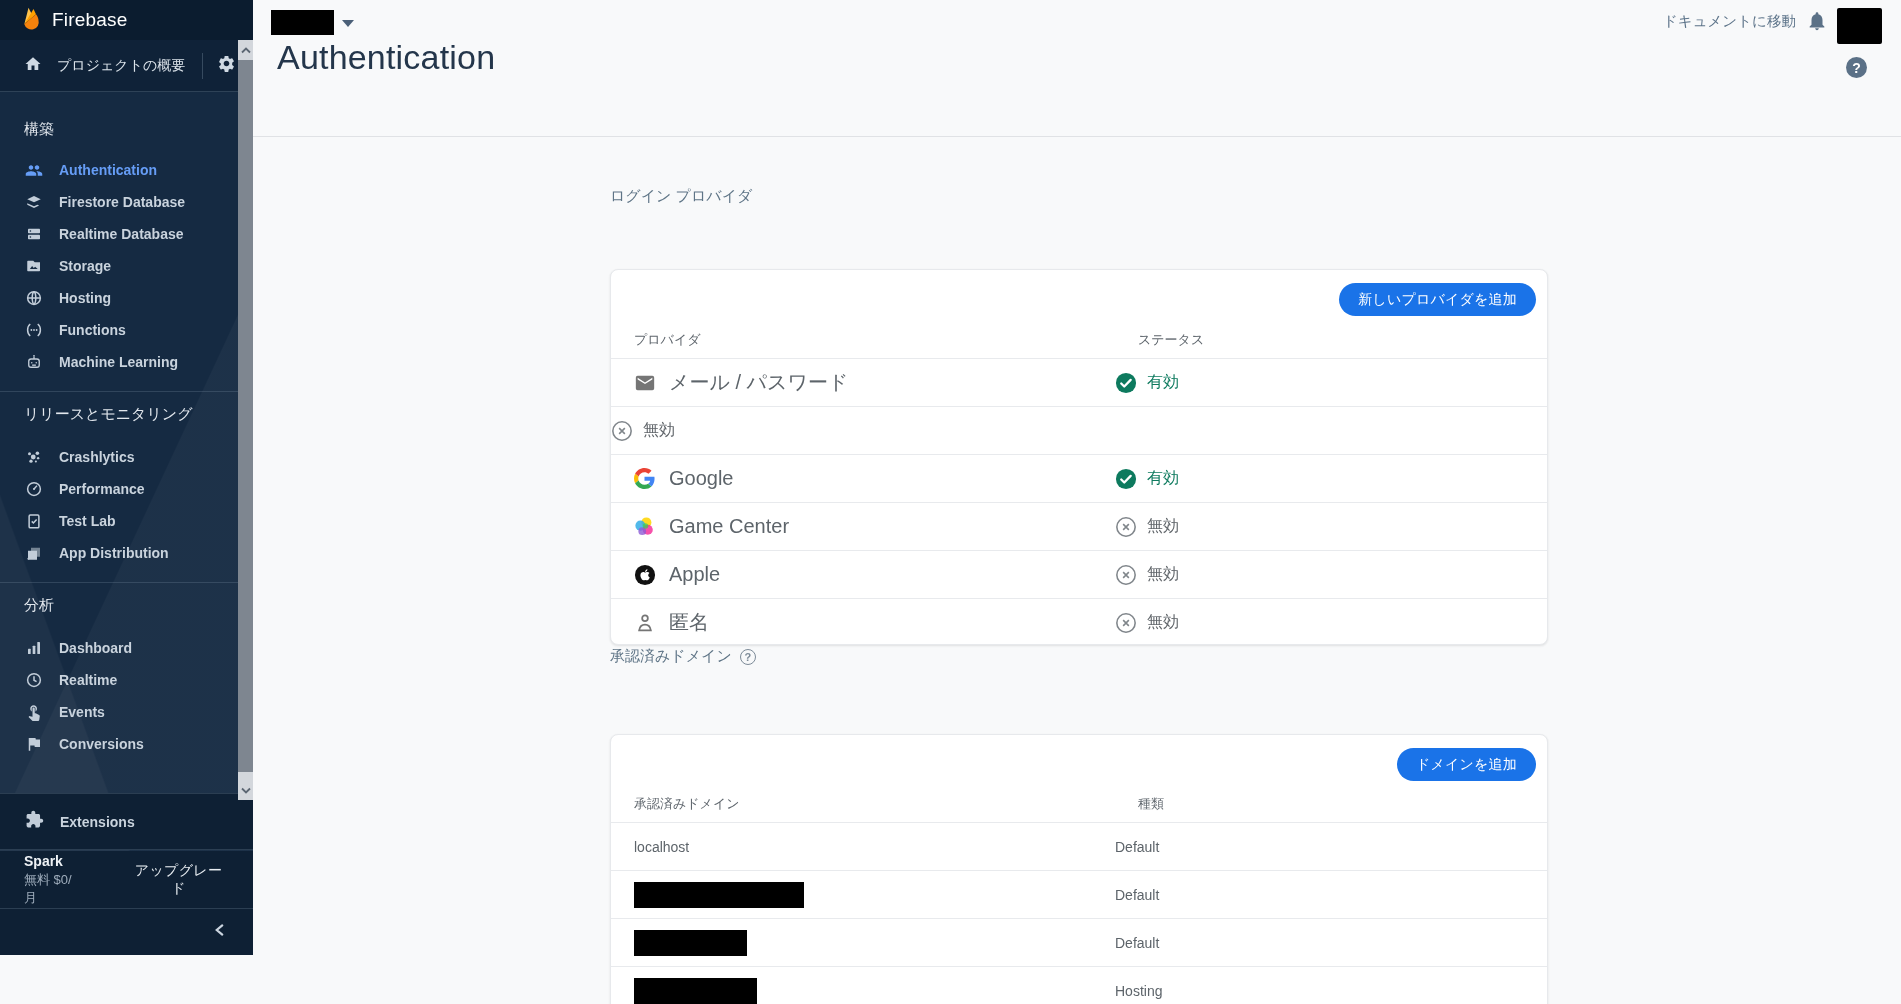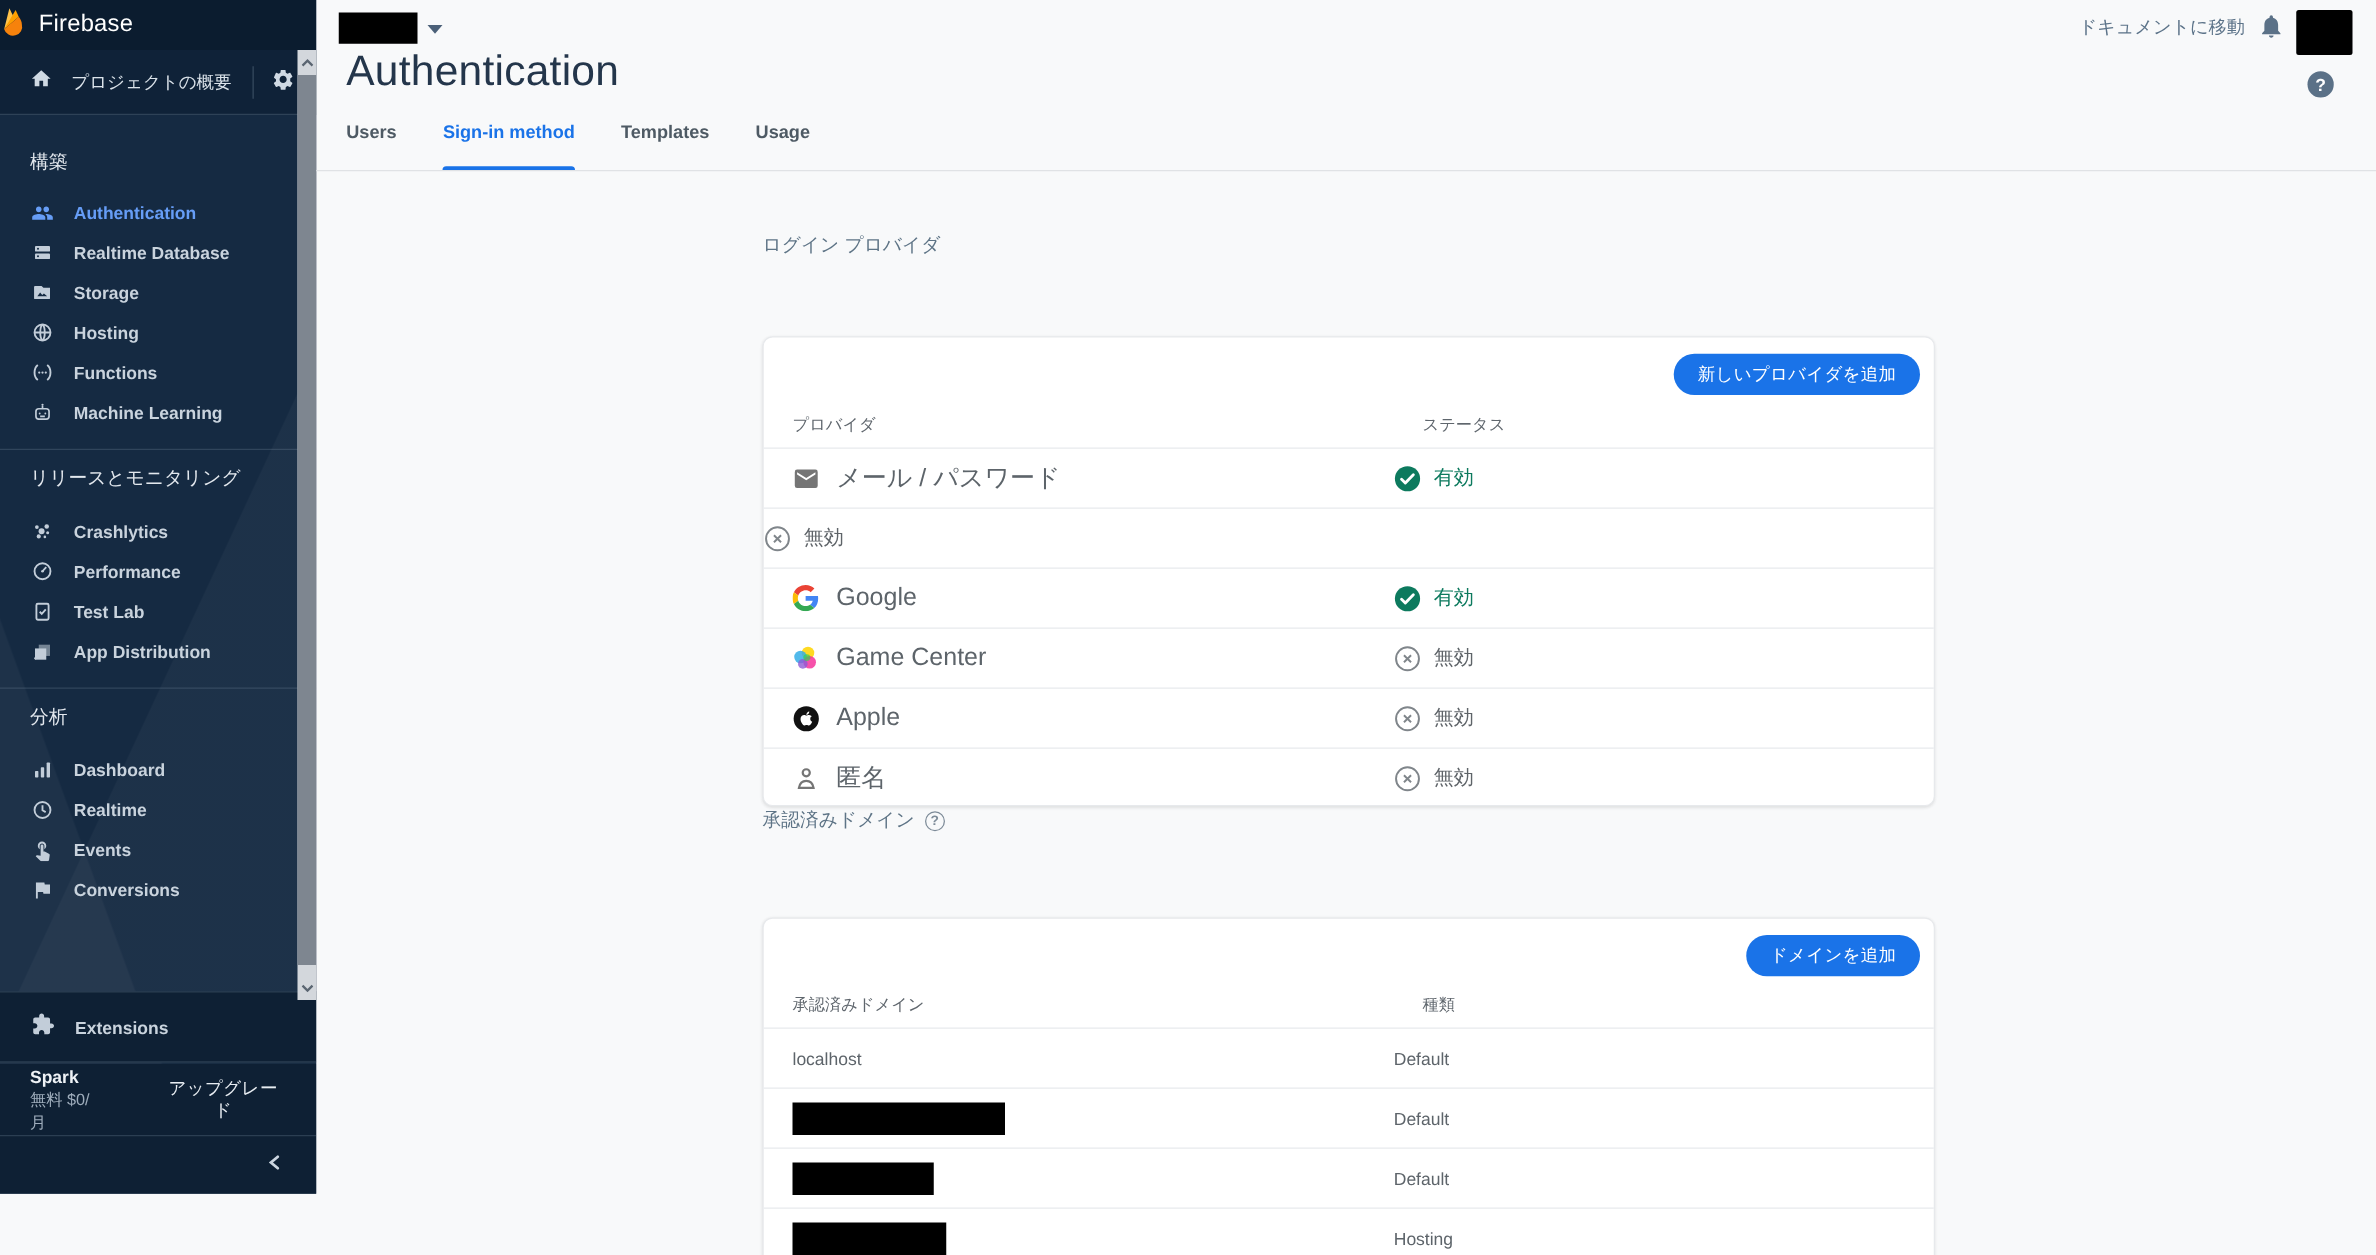--- a/index.html
+++ b/index.html
@@ -7,21 +7,21 @@
   body { font-family:"Liberation Sans","DejaVu Sans",sans-serif; background:#f8f9fa; position:relative; overflow:hidden; color:#3c4043; }
   #app { position:absolute; inset:0; }
 
   
   .sidebar { position:absolute; left:0; top:0; width:253px; height:955px; background:#152a42; overflow:hidden; }
   .sidebar .deco { position:absolute; inset:0; pointer-events:none;
     background:
       linear-gradient(115deg, rgba(255,255,255,0) 55%, rgba(255,255,255,0.035) 55.2%),
       linear-gradient(250deg, rgba(255,255,255,0) 72%, rgba(255,255,255,0.04) 72.3%);
   }
-  .logo-bar { position:relative; height:40px; background:#0b1c2f; display:flex; align-items:center; }
+  .logo-bar { position:relative; height:40px; background:#0b1c2f; display:flex; align-items:center; padding-left:21px; }
   .logo-bar .brand { color:#ffffff; font-size:19px; letter-spacing:.2px; margin-left:11px; }
   .overview-row { position:relative; height:52px; background:#0f2238; display:flex; align-items:center; padding:0 17px 0 24px; border-bottom:1px solid rgba(130,150,170,0.28); }
   .overview-row .label { color:#dbe3ea; font-size:14px; margin-left:15px; flex:1; }
   .overview-row .vsep { width:1px; height:26px; background:rgba(130,150,170,0.35); margin-right:14px; }
   .nav { position:relative; }
   .section-label { color:#e3e8ee; font-size:15px; padding:0 0 0 24px; }
   .nav-item { height:32px; display:flex; align-items:center; padding-left:25px; cursor:pointer; }
   .nav-item .nav-ico { width:18px; height:18px; display:flex; align-items:center; justify-content:center; }
   .nav-item .nav-lbl { margin-left:16px; font-size:14px; font-weight:bold; color:#c9d3dd; }
   .nav-item.active .nav-lbl { color:#669df6; }
@@ -115,20 +115,29 @@
         <span class="nav-ico">
             <svg width="19" height="19" viewBox="0 0 24 24" fill="#669df6">
               <path d="M16 11c1.66 0 3-1.34 3-3s-1.34-3-3-3-3 1.34-3 3 1.34 3 3 3zm-8 0c1.66 0 3-1.34 3-3S9.66 5 8 5 5 6.34 5 8s1.34 3 3 3zm0 2c-2.33 0-7 1.17-7 3.5V19h14v-2.5c0-2.33-4.67-3.5-7-3.5zm8 0c-.29 0-.62.02-.97.05 1.16.84 1.97 1.97 1.97 3.45V19h6v-2.5c0-2.33-4.67-3.5-7-3.5z"></path>
             </svg>
           </span>
         <span class="nav-lbl">Authentication</span>
       </div>
       <div class="nav-item">
         <span class="nav-ico">
             <svg width="18" height="18" viewBox="0 0 24 24" fill="#c2cdd9">
+              <path d="M3 8.2L12 4l9 4.2-9 4.2z"></path>
+              <path d="M3 13.6l9 4.2 4.6-2.1 2.2 1-6.8 3.2-9-4.2z"></path>
+            </svg>
+          </span>
+        <span class="nav-lbl">Firestore Database</span>
+      </div>
+      <div class="nav-item">
+        <span class="nav-ico">
+            <svg width="18" height="18" viewBox="0 0 24 24" fill="#c2cdd9">
               <rect x="4" y="5" width="16" height="6" rx="1"></rect>
               <rect x="4" y="13" width="16" height="6" rx="1"></rect>
               <circle cx="7.2" cy="8" r="1.1" fill="#152a42"></circle>
               <circle cx="7.2" cy="16" r="1.1" fill="#152a42"></circle>
             </svg>
           </span>
         <span class="nav-lbl">Realtime Database</span>
       </div>
       <div class="nav-item">
         <span class="nav-ico">
@@ -300,26 +309,20 @@
   <div class="docs-link">ドキュメントに移動</div>
   <div class="bell">
     <svg width="22" height="24" viewBox="0 0 24 24" fill="#5b7187">
         <path d="M12 22c1.1 0 2-.9 2-2h-4c0 1.1.9 2 2 2zm6-6v-5c0-3.07-1.63-5.64-4.5-6.32V4a1.5 1.5 0 0 0-3 0v.68C7.63 5.36 6 7.92 6 11v5l-2 2v1h16v-1l-2-2z"></path>
       </svg>
   </div>
   <div class="avatar"></div>
   <div class="help-fab">?</div>
 
   <div class="page-title">Authentication</div>
-  <div class="tabs">
-    <div class="tab">Users</div>
-    <div class="tab active">Sign-in method</div>
-    <div class="tab">Templates</div>
-    <div class="tab">Usage</div>
-  </div>
   <div class="tabs-divider"></div>
 
   <div class="sec-heading" style="top:187px;">
     <span>ログイン プロバイダ</span>
   </div>
 
   <div class="card" style="top:225px; height:376px;">
     <div class="card-head" style="height:88px;">
       <button class="add-btn">新しいプロバイダを追加</button>
       <span class="col-h c1">プロバイダ</span>

